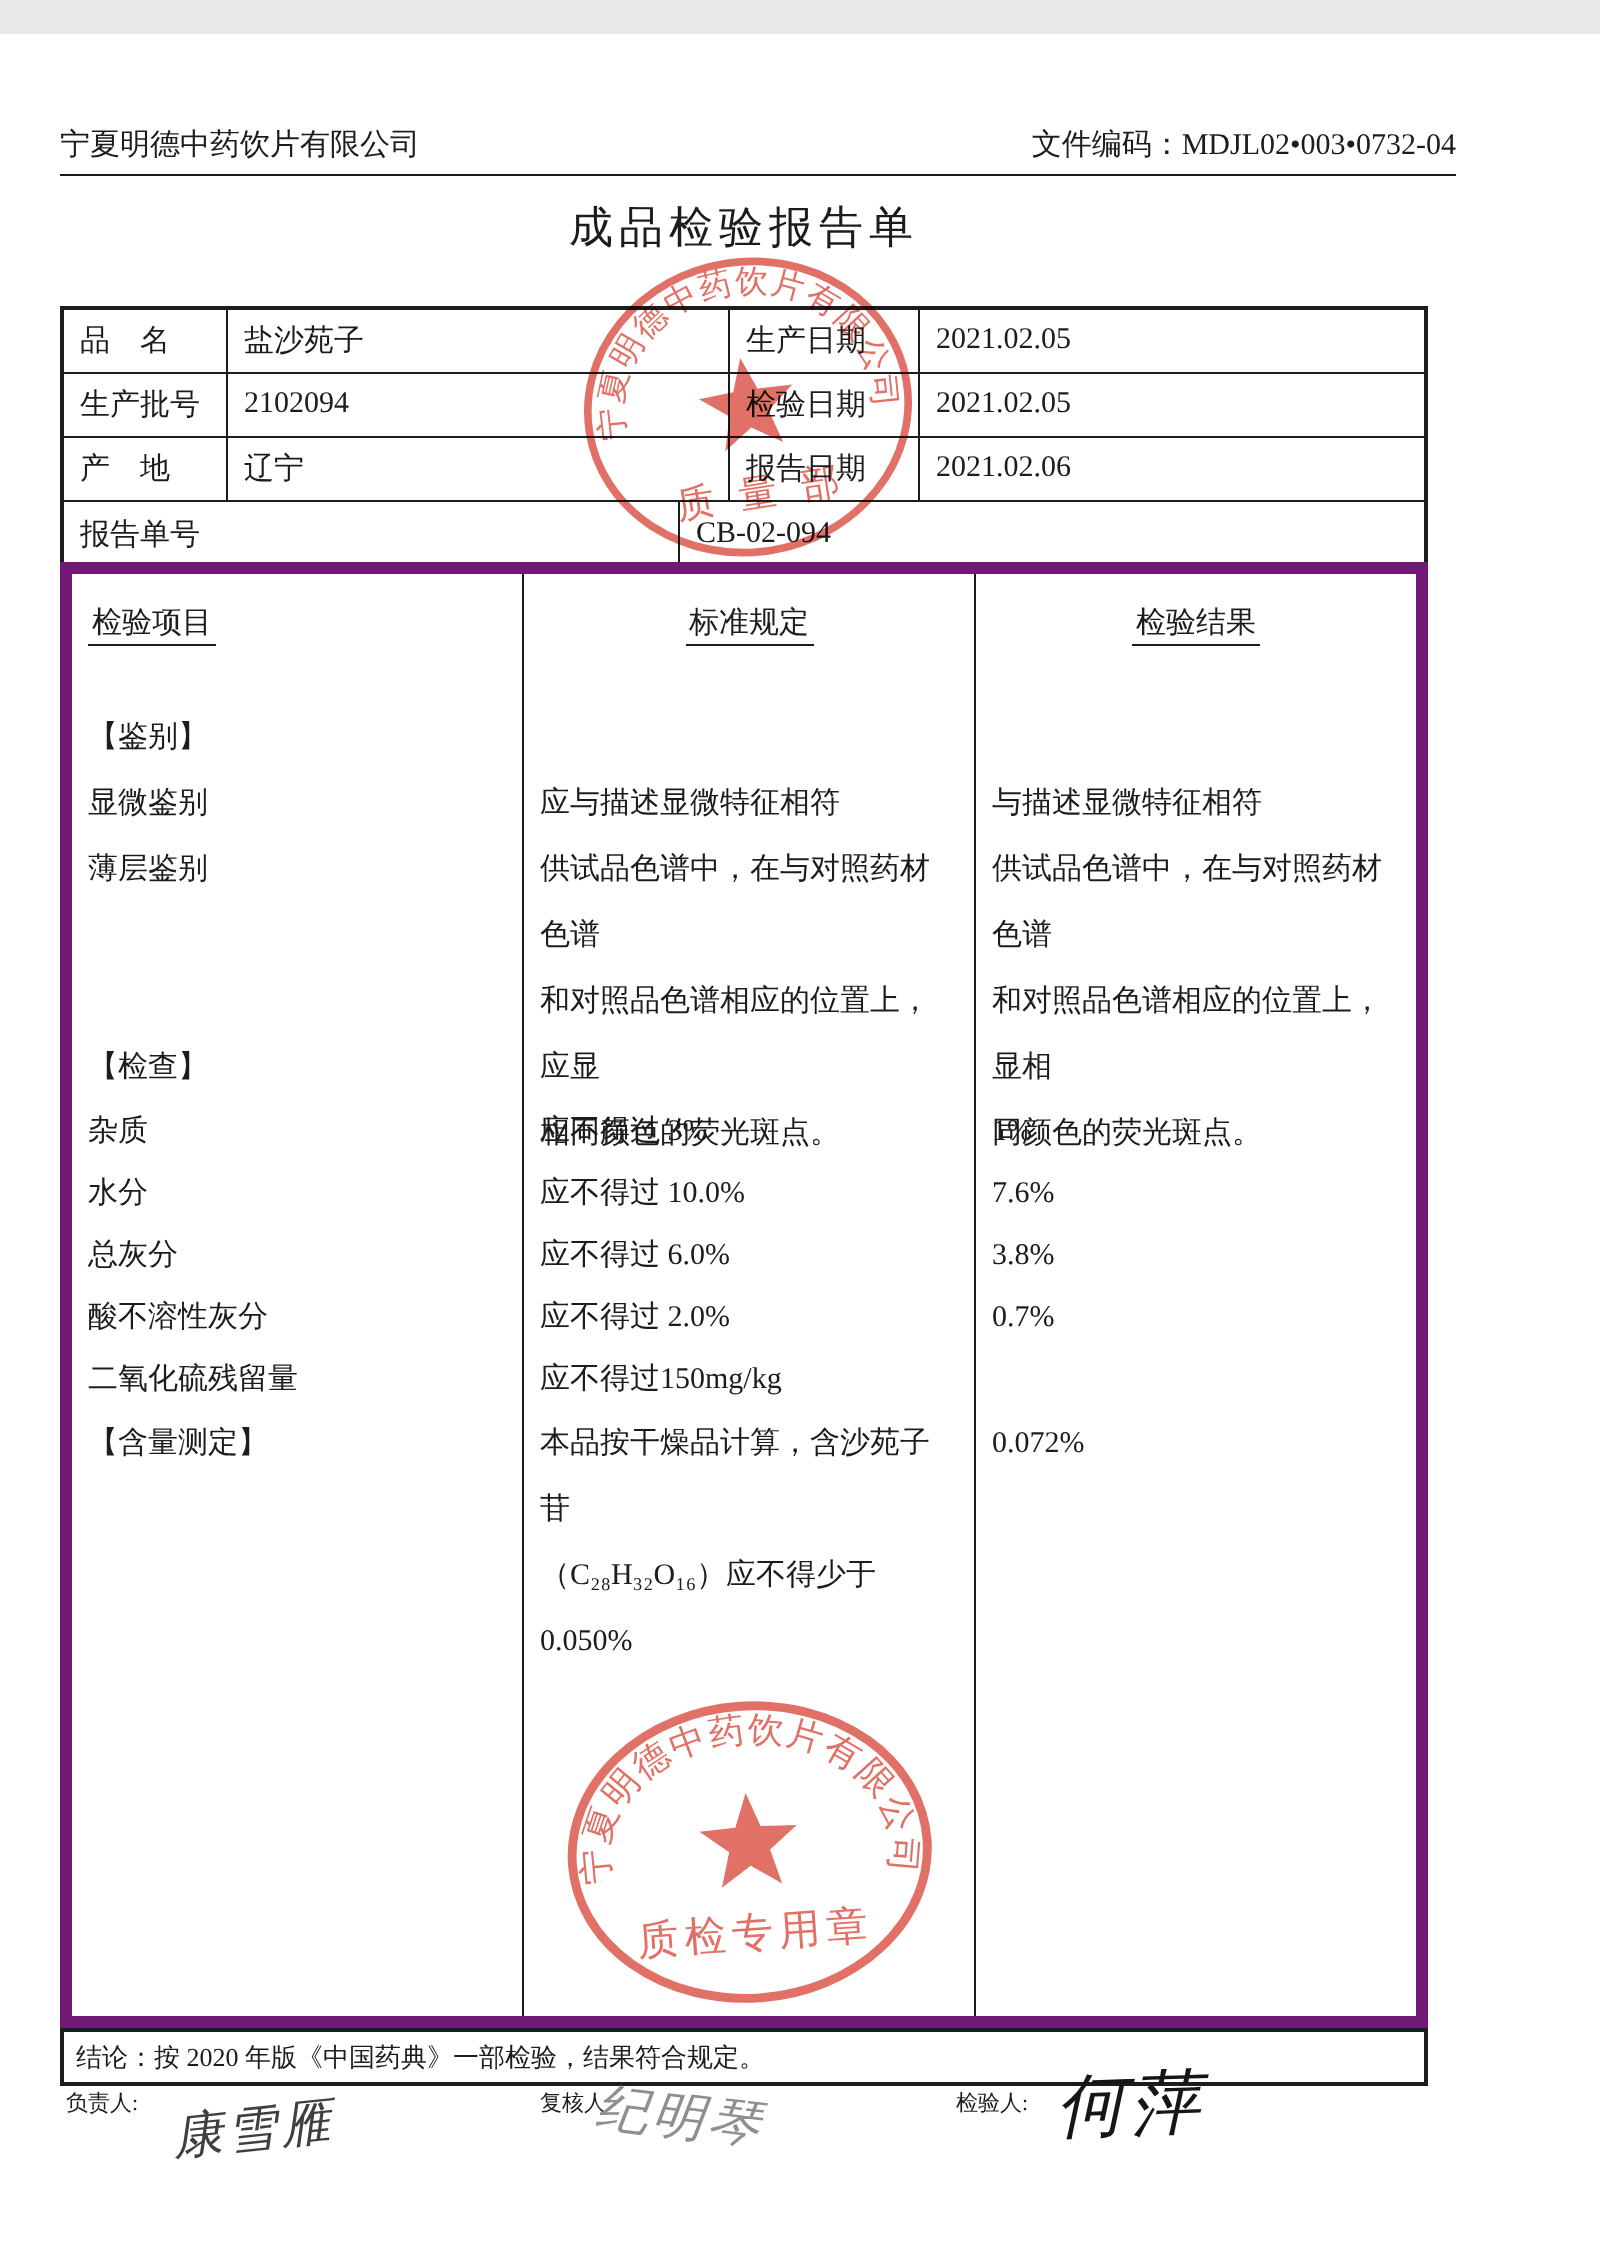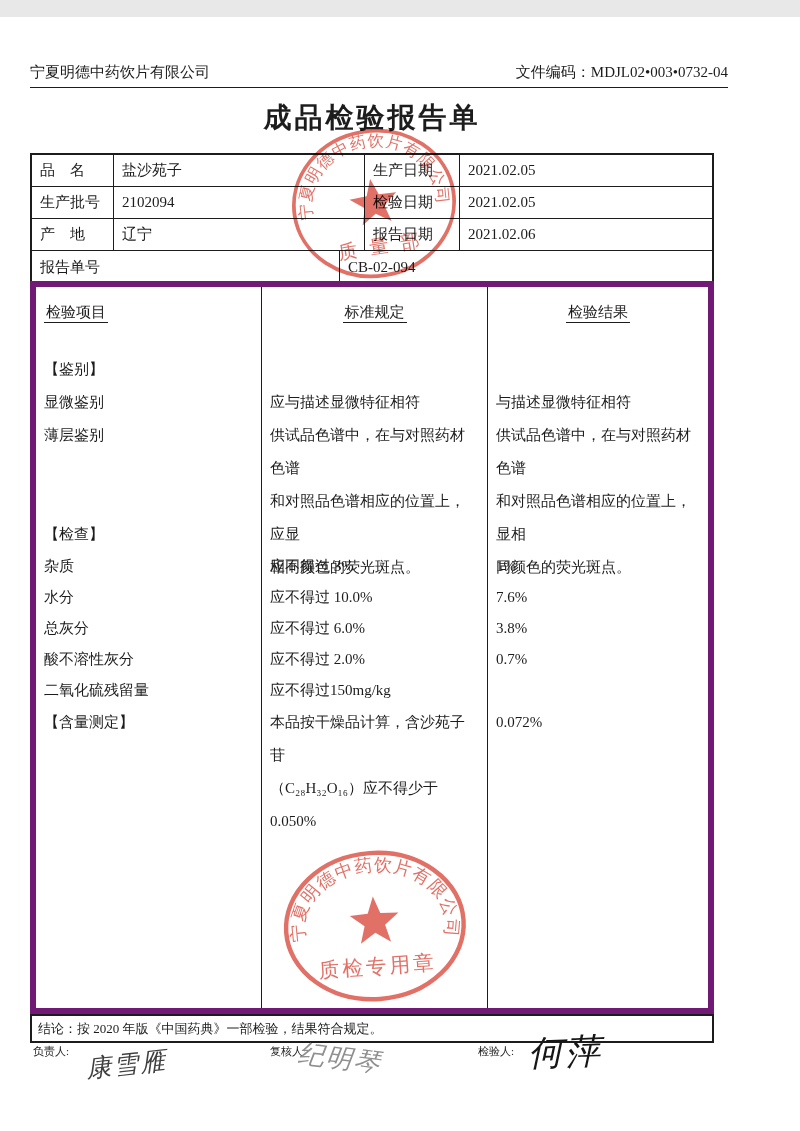--- a/index.html
+++ b/index.html
@@ -8,21 +8,21 @@
     position:relative; width:800px; height:1131px; background:#ffffff;
     color:#1c1c1c; font-family:"Liberation Serif","DejaVu Serif",serif;
     margin:17px auto; overflow:hidden;
   }
   
   .hdr{ position:absolute; left:30px; top:46px; width:698px;
         display:flex; justify-content:space-between; font-size:15px; }
   .hdr-rule{ position:absolute; left:30px; top:70px; width:698px;
              border-top:1.6px solid #1c1c1c; }
   .title{ position:absolute; left:30px; top:82px; width:684px; text-align:center;
-          font-size:28px; font-weight:bold; letter-spacing:3px; }
+          font-size:22px; font-weight:normal; letter-spacing:3px; }
   
   .info{ position:absolute; left:30px; top:136px; width:684px;
          border:2px solid #1c1c1c; font-size:15px; }
   .irow{ display:flex; height:32px; border-bottom:1.4px solid #1c1c1c; }
   .irow:last-child{ border-bottom:none; }
   .icell{ display:flex; align-items:center; padding:0 8px; height:100%; }
   .br{ border-right:1.4px solid #1c1c1c; }
   .w-a{ width:82px; } .w-b{ width:251px; } .w-c{ width:95px; } .w-d{ flex:1; }
   .w-ab{ width:308px; }
   

